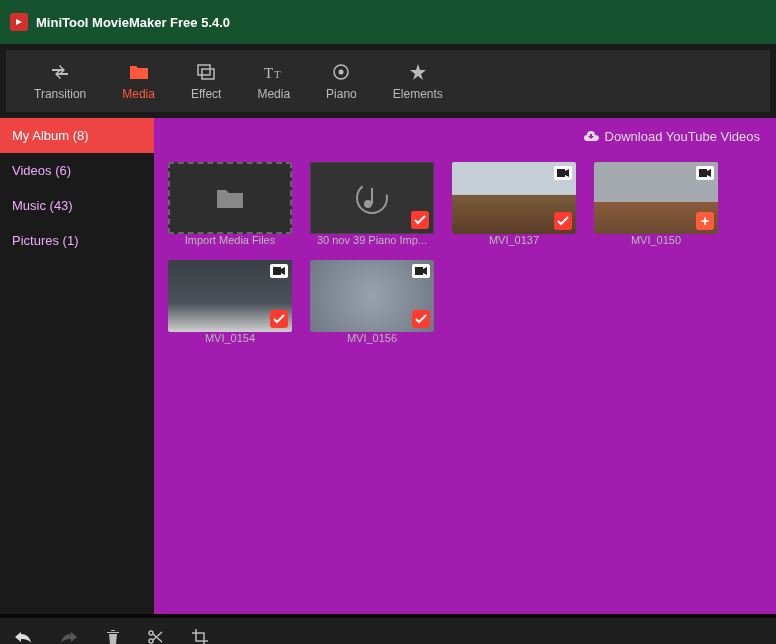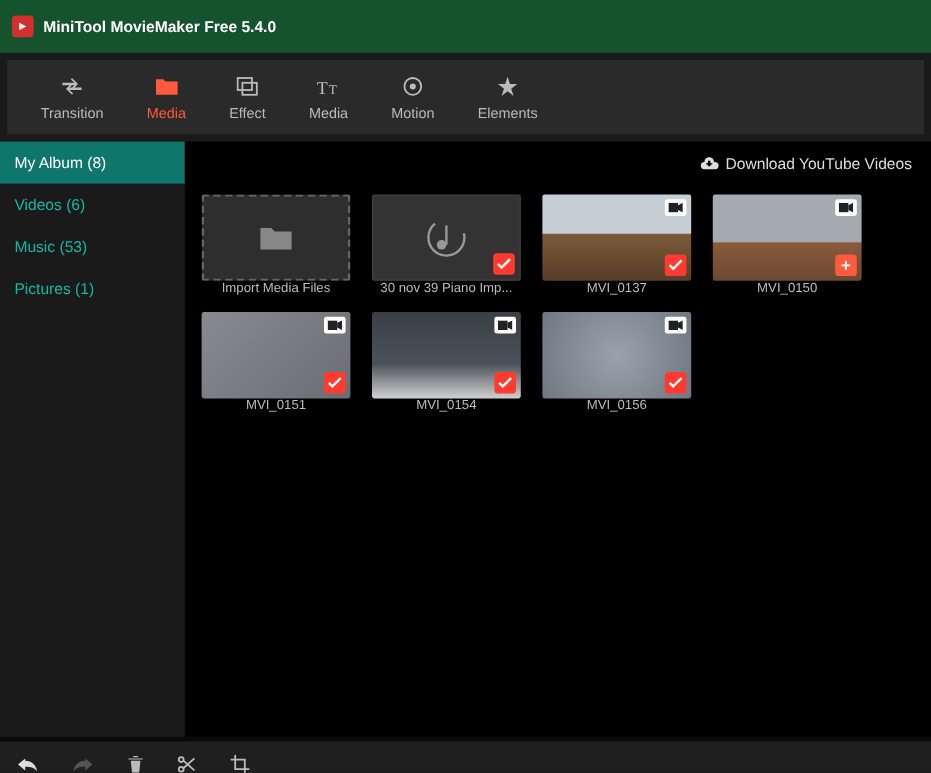--- a/index.html
+++ b/index.html
@@ -51,27 +51,27 @@
   display: flex;
   height: calc(644px - 32px - 74px - 42px);
 }
 .sidebar {
   width: 154px;
   padding-top: 0;
 }
 .side-item {
   padding: 10px 12px;
   cursor: pointer;
-  color: #14b8a6;
+  color: #f0abfc;
   font-size: 13px;
 }
-.side-item.active { background: #0f766e; color: #fff; }
+.side-item.active { background: #ef4444; color: #fff; }
 .main {
   flex: 1;
-  background: #000000;
+  background: #a21caf;
   display: flex;
   flex-direction: column;
 }
 .main-header {
   display: flex;
   justify-content: flex-end;
   align-items: center;
   padding: 8px 16px;
   height: 36px;
 }
@@ -220,37 +220,37 @@
     </div>
     <div class="tool-label">Media</div>
   </div>
   <div class="tool-item">
     <div class="tool-icon">
       <svg width="16" height="16" viewBox="0 0 16 16">
           <circle cx="8" cy="8" r="7" fill="none" stroke="#bbb" stroke-width="1.5"></circle>
           <circle cx="8" cy="8" r="2.5" fill="#bbb"></circle>
         </svg>
     </div>
-    <div class="tool-label">Motion</div>
+    <div class="tool-label">Piano</div>
   </div>
   <div class="tool-item">
     <div class="tool-icon">
       <svg width="18" height="16" viewBox="0 0 18 16">
           <path d="M9 0l2 6h6l-5 4 2 6-5-4-5 4 2-6-5-4h6z" fill="#bbb"></path>
         </svg>
     </div>
     <div class="tool-label">Elements</div>
   </div>
 </div>
 
 <div class="content">
   <div class="sidebar">
     <div class="side-item active">My Album (8)</div>
     <div class="side-item">Videos (6)</div>
-    <div class="side-item">Music (53)</div>
+    <div class="side-item">Music (43)</div>
     <div class="side-item">Pictures (1)</div>
   </div>
 
   <div class="main">
     <div class="main-header">
       <div class="dl-link">
         <span>
           <svg width="16" height="12" viewBox="0 0 16 12">
               <path d="M12 5a4 4 0 00-8 0 3 3 0 000 6h9a3 3 0 001-5.8zM8 9L5 6h2V4h2v2h2z" fill="#ddd"></path>
             </svg>
@@ -305,36 +305,20 @@
               <svg width="12" height="8" viewBox="0 0 12 8">
                 <rect x="0" y="0" width="8" height="8" fill="#222"></rect>
                 <path d="M8 2l4-2v8l-4-2z" fill="#222"></path>
               </svg>
             </div>
             <div class="badge-plus">+</div>
           </div>
           <div class="media-label">MVI_0150</div>
         </div>
         <div class="media-item">
-          <div class="thumb img3">
-            <div class="badge-video">
-              <svg width="12" height="8" viewBox="0 0 12 8">
-                <rect x="0" y="0" width="8" height="8" fill="#222"></rect>
-                <path d="M8 2l4-2v8l-4-2z" fill="#222"></path>
-              </svg>
-            </div>
-            <div class="badge-check">
-              <svg width="12" height="10" viewBox="0 0 12 10">
-                <path d="M1 5l3 3 7-7" stroke="#fff" stroke-width="2" fill="none"></path>
-              </svg>
-            </div>
-          </div>
-          <div class="media-label">MVI_0151</div>
-        </div>
-        <div class="media-item">
           <div class="thumb img4">
             <div class="badge-video">
               <svg width="12" height="8" viewBox="0 0 12 8">
                 <rect x="0" y="0" width="8" height="8" fill="#222"></rect>
                 <path d="M8 2l4-2v8l-4-2z" fill="#222"></path>
               </svg>
             </div>
             <div class="badge-check">
               <svg width="12" height="10" viewBox="0 0 12 10">
                 <path d="M1 5l3 3 7-7" stroke="#fff" stroke-width="2" fill="none"></path>

